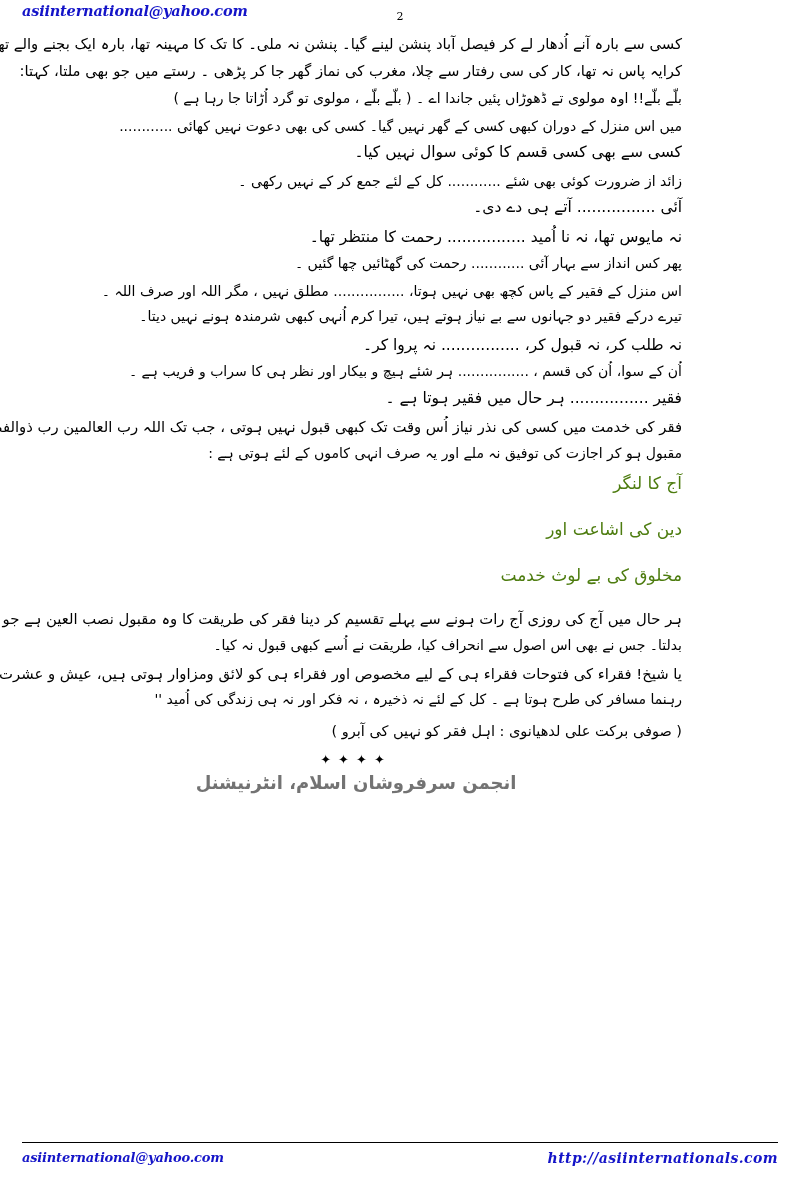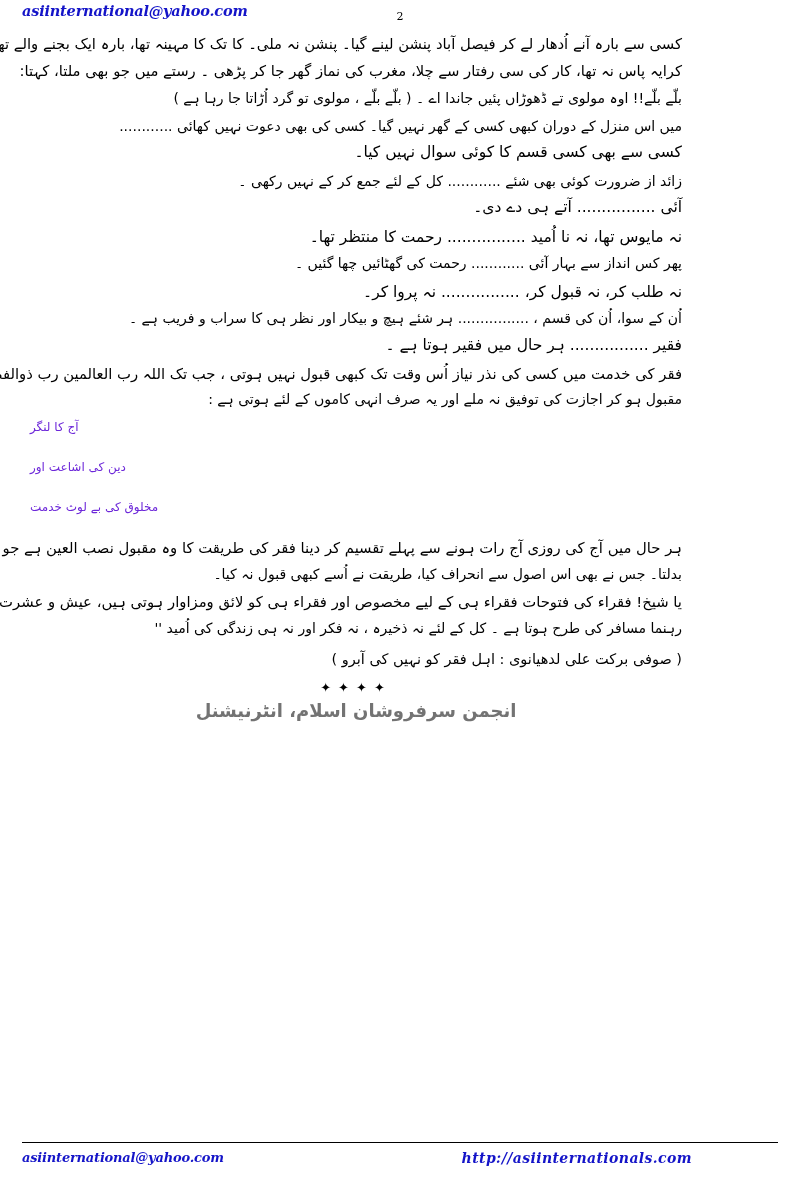--- a/index.html
+++ b/index.html
@@ -50,23 +50,23 @@
   .blk{margin-bottom:13px;}
   .blk .ln{margin-bottom:11px;}
   .blk .ln:last-child{margin-bottom:0;}
 
   
   .wide{font-size:14.8px;}
   .mid{font-size:14px;}
   .narrow{font-size:15.5px;}
 
   .ctr{
-    direction:rtl;text-align:left;
+    direction:rtl;text-align:right;
     font-family:"DejaVu Sans","Liberation Sans",sans-serif;
-    font-size:12px;color:#6d28d9;
+    font-size:17px;color:#4d7c0f;
     margin-bottom:26px;white-space:nowrap;
   }
   .ctr-first{margin-top:10px;}
 
   .attrib{
     direction:rtl;
     font-family:"DejaVu Sans","Liberation Sans",sans-serif;
     font-size:14.5px;color:#000;
     margin-top:16px;white-space:nowrap;
   }
@@ -97,21 +97,21 @@
   }
   .footer-row{
     display:flex;justify-content:space-between;align-items:flex-start;
   }
   .f-email,.f-url{
     font-family:"DejaVu Serif","Liberation Serif",serif;
     font-style:italic;font-weight:bold;
     font-size:13px;color:#1414c8;white-space:nowrap;
     letter-spacing:-0.2px;
   }
-  .f-url{margin-right:86px;font-size:14px;letter-spacing:0.4px;text-align:right;}
+  .f-url{font-size:14px;letter-spacing:0.4px;text-align:right;}
 </style>
 </head>
 <body>
 
 <div class="page">
 
   <div class="hdr-email">asiinternational@yahoo.com</div>
   <div class="page-num">2</div>
 
   <div class="body-wrap">
@@ -133,20 +133,24 @@
     <div class="blk">
       <div class="ln mid">زائد از ضرورت کوئی بھی شئے ............ کل کے لئے جمع کر کے نہیں رکھی ۔</div>
       <div class="ln narrow">آئی ................ آتے ہی دے دی۔</div>
     </div>
 
     <div class="blk">
       <div class="ln narrow">نہ مایوس تھا،  نہ نا اُمید ................ رحمت کا منتظر تھا۔</div>
       <div class="ln mid">پھر کس انداز سے بہار آئی ............ رحمت کی گھٹائیں چھا گئیں ۔</div>
     </div>
 
+    <div class="blk">
+      <div class="ln mid">اس منزل کے فقیر کے پاس کچھ بھی نہیں ہوتا، ................ مطلق نہیں ، مگر اللہ اور صرف اللہ ۔</div>
+      <div class="ln mid">تیرے درکے فقیر دو جہانوں سے بے نیاز ہوتے ہیں، تیرا کرم اُنہی کبھی شرمندہ ہونے نہیں دیتا۔</div>
+    </div>
 
     <div class="blk">
       <div class="ln narrow">نہ طلب کر، نہ قبول کر، ................ نہ پروا کر۔</div>
       <div class="ln mid">اُن کے سوا، اُن کی قسم ، ................ ہر شئے ہیچ و بیکار اور نظر ہی کا سراب و فریب ہے ۔</div>
       <div class="ln narrow">فقیر ................ ہر حال میں فقیر ہوتا ہے ۔</div>
     </div>
 
     <div class="blk">
       <div class="ln wide">فقر کی خدمت میں کسی کی نذر نیاز اُس وقت تک کبھی قبول نہیں ہوتی ، جب تک اللہ رب العالمین رب ذوالفضل العظیم کے حضور</div>
       <div class="ln mid">مقبول ہو کر اجازت کی توفیق نہ ملے اور یہ صرف انہی کاموں کے لئے ہوتی ہے :</div>

